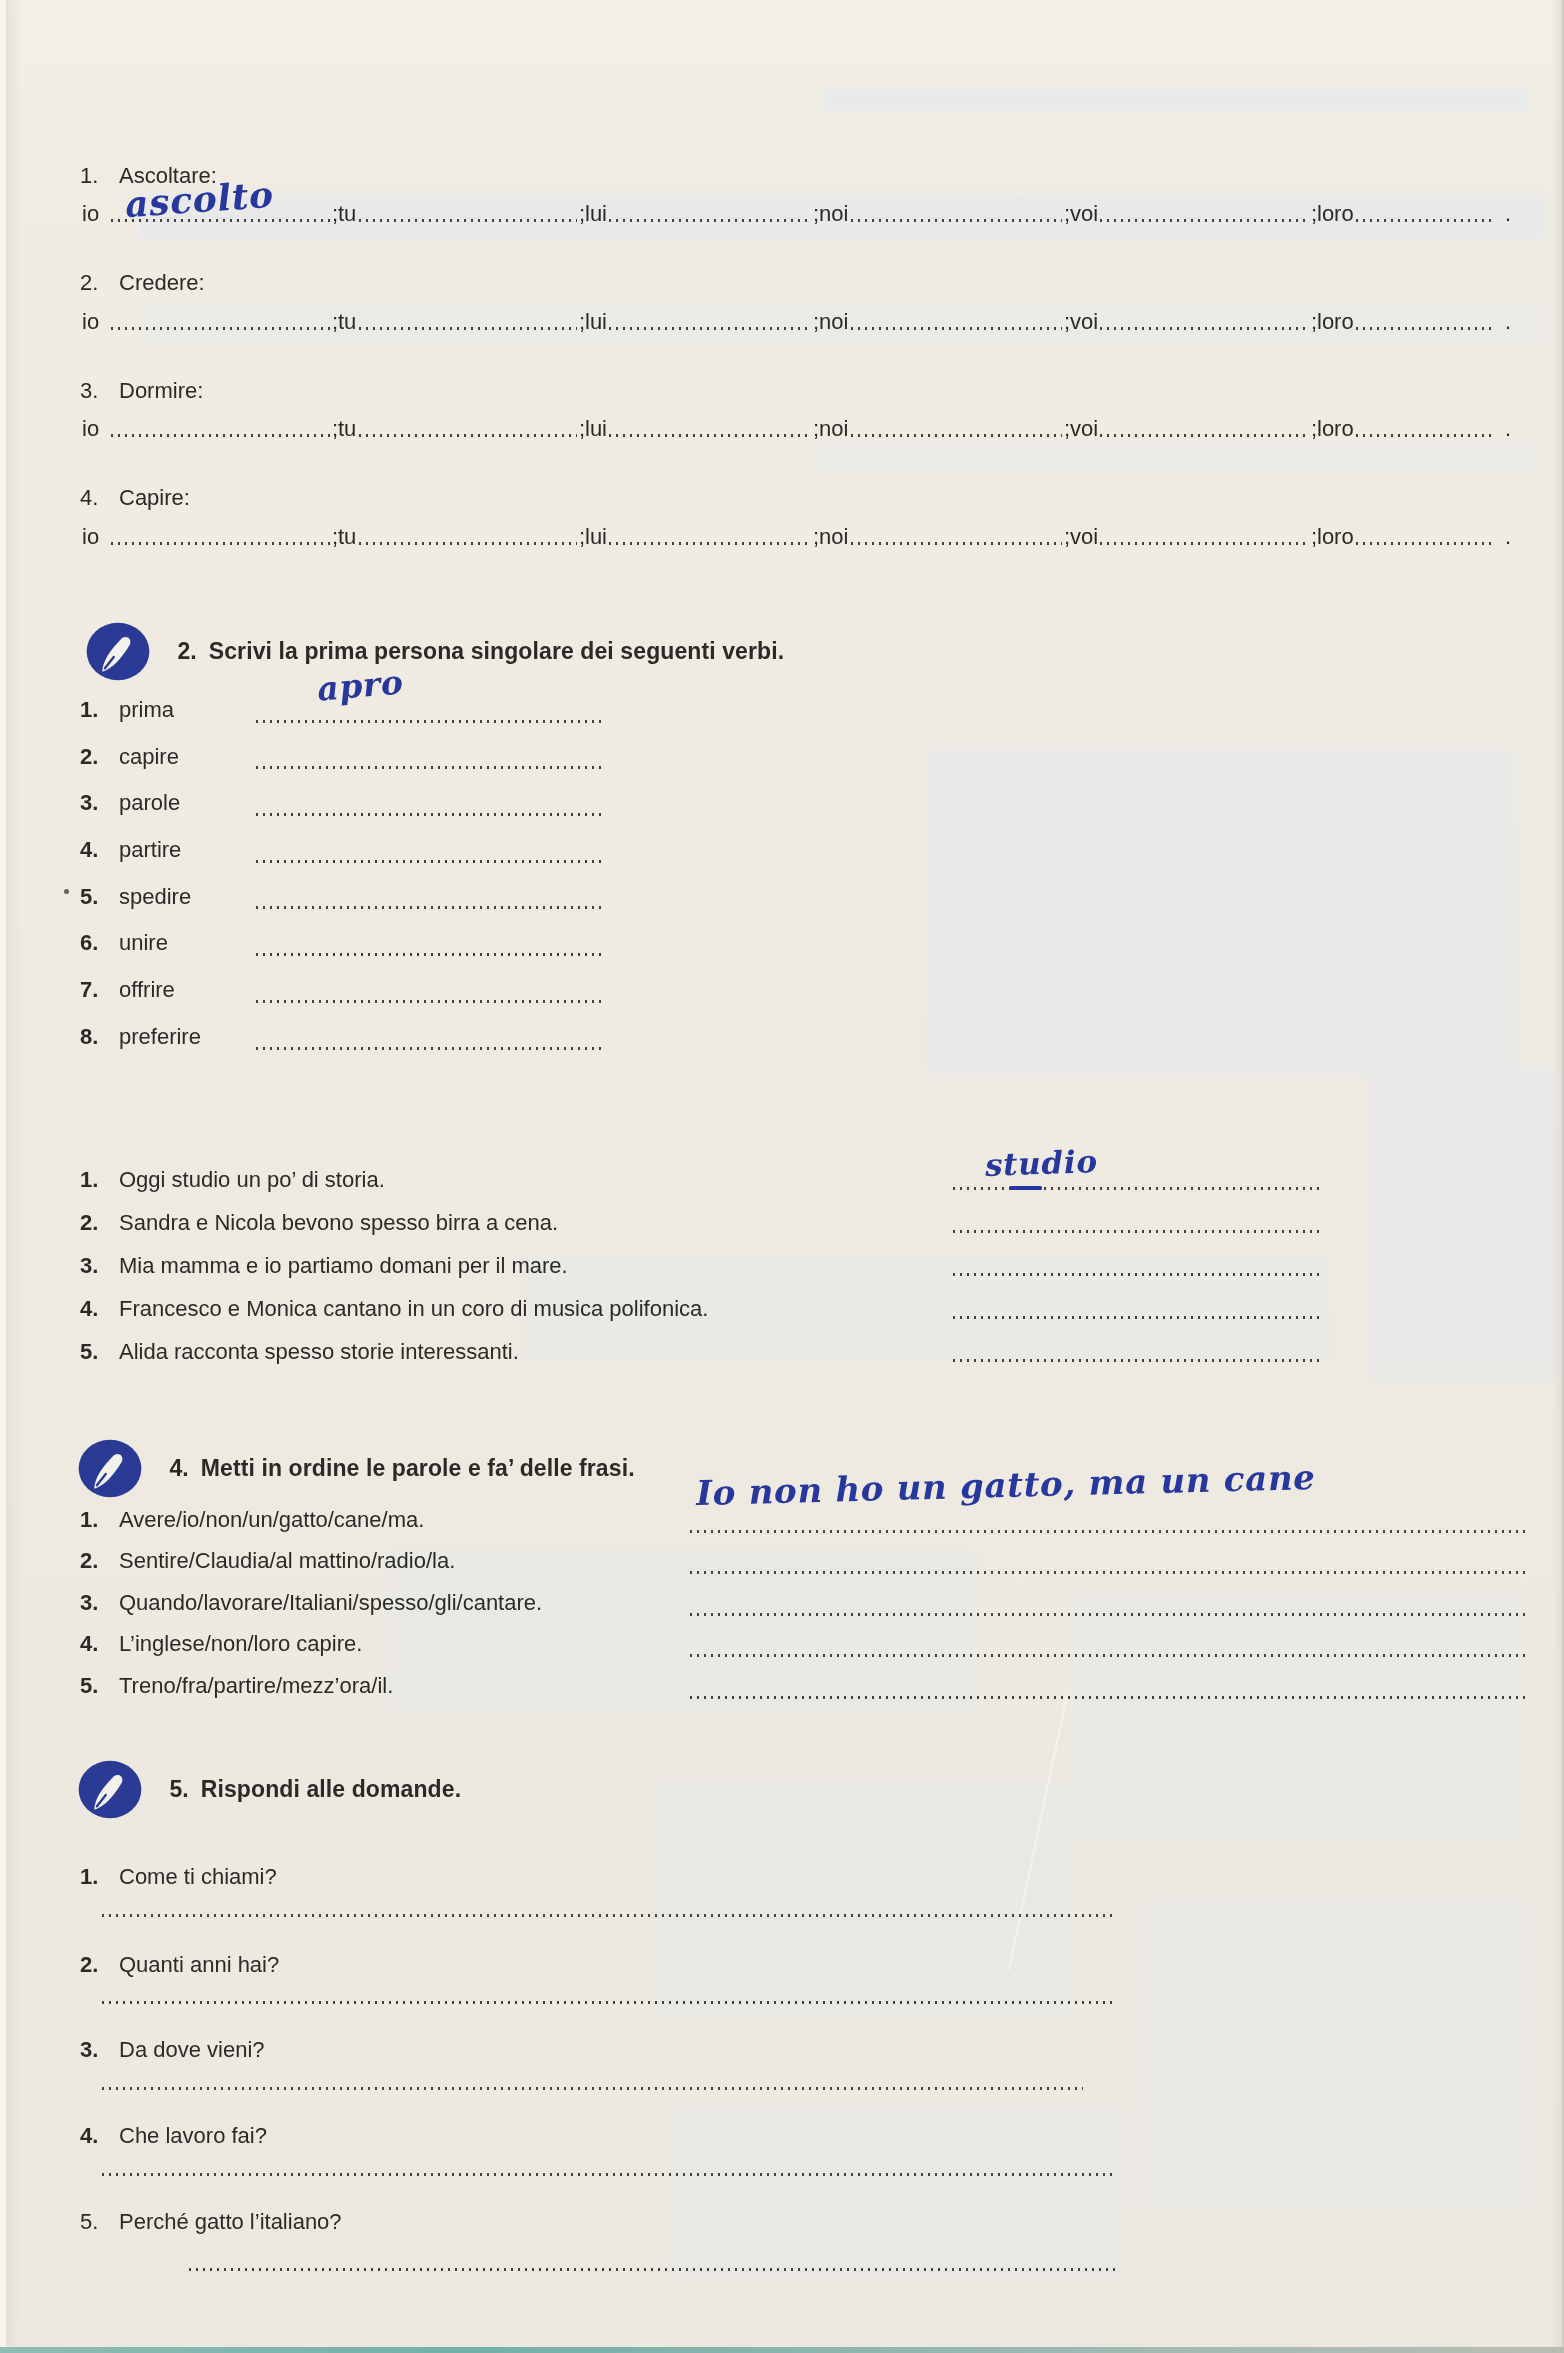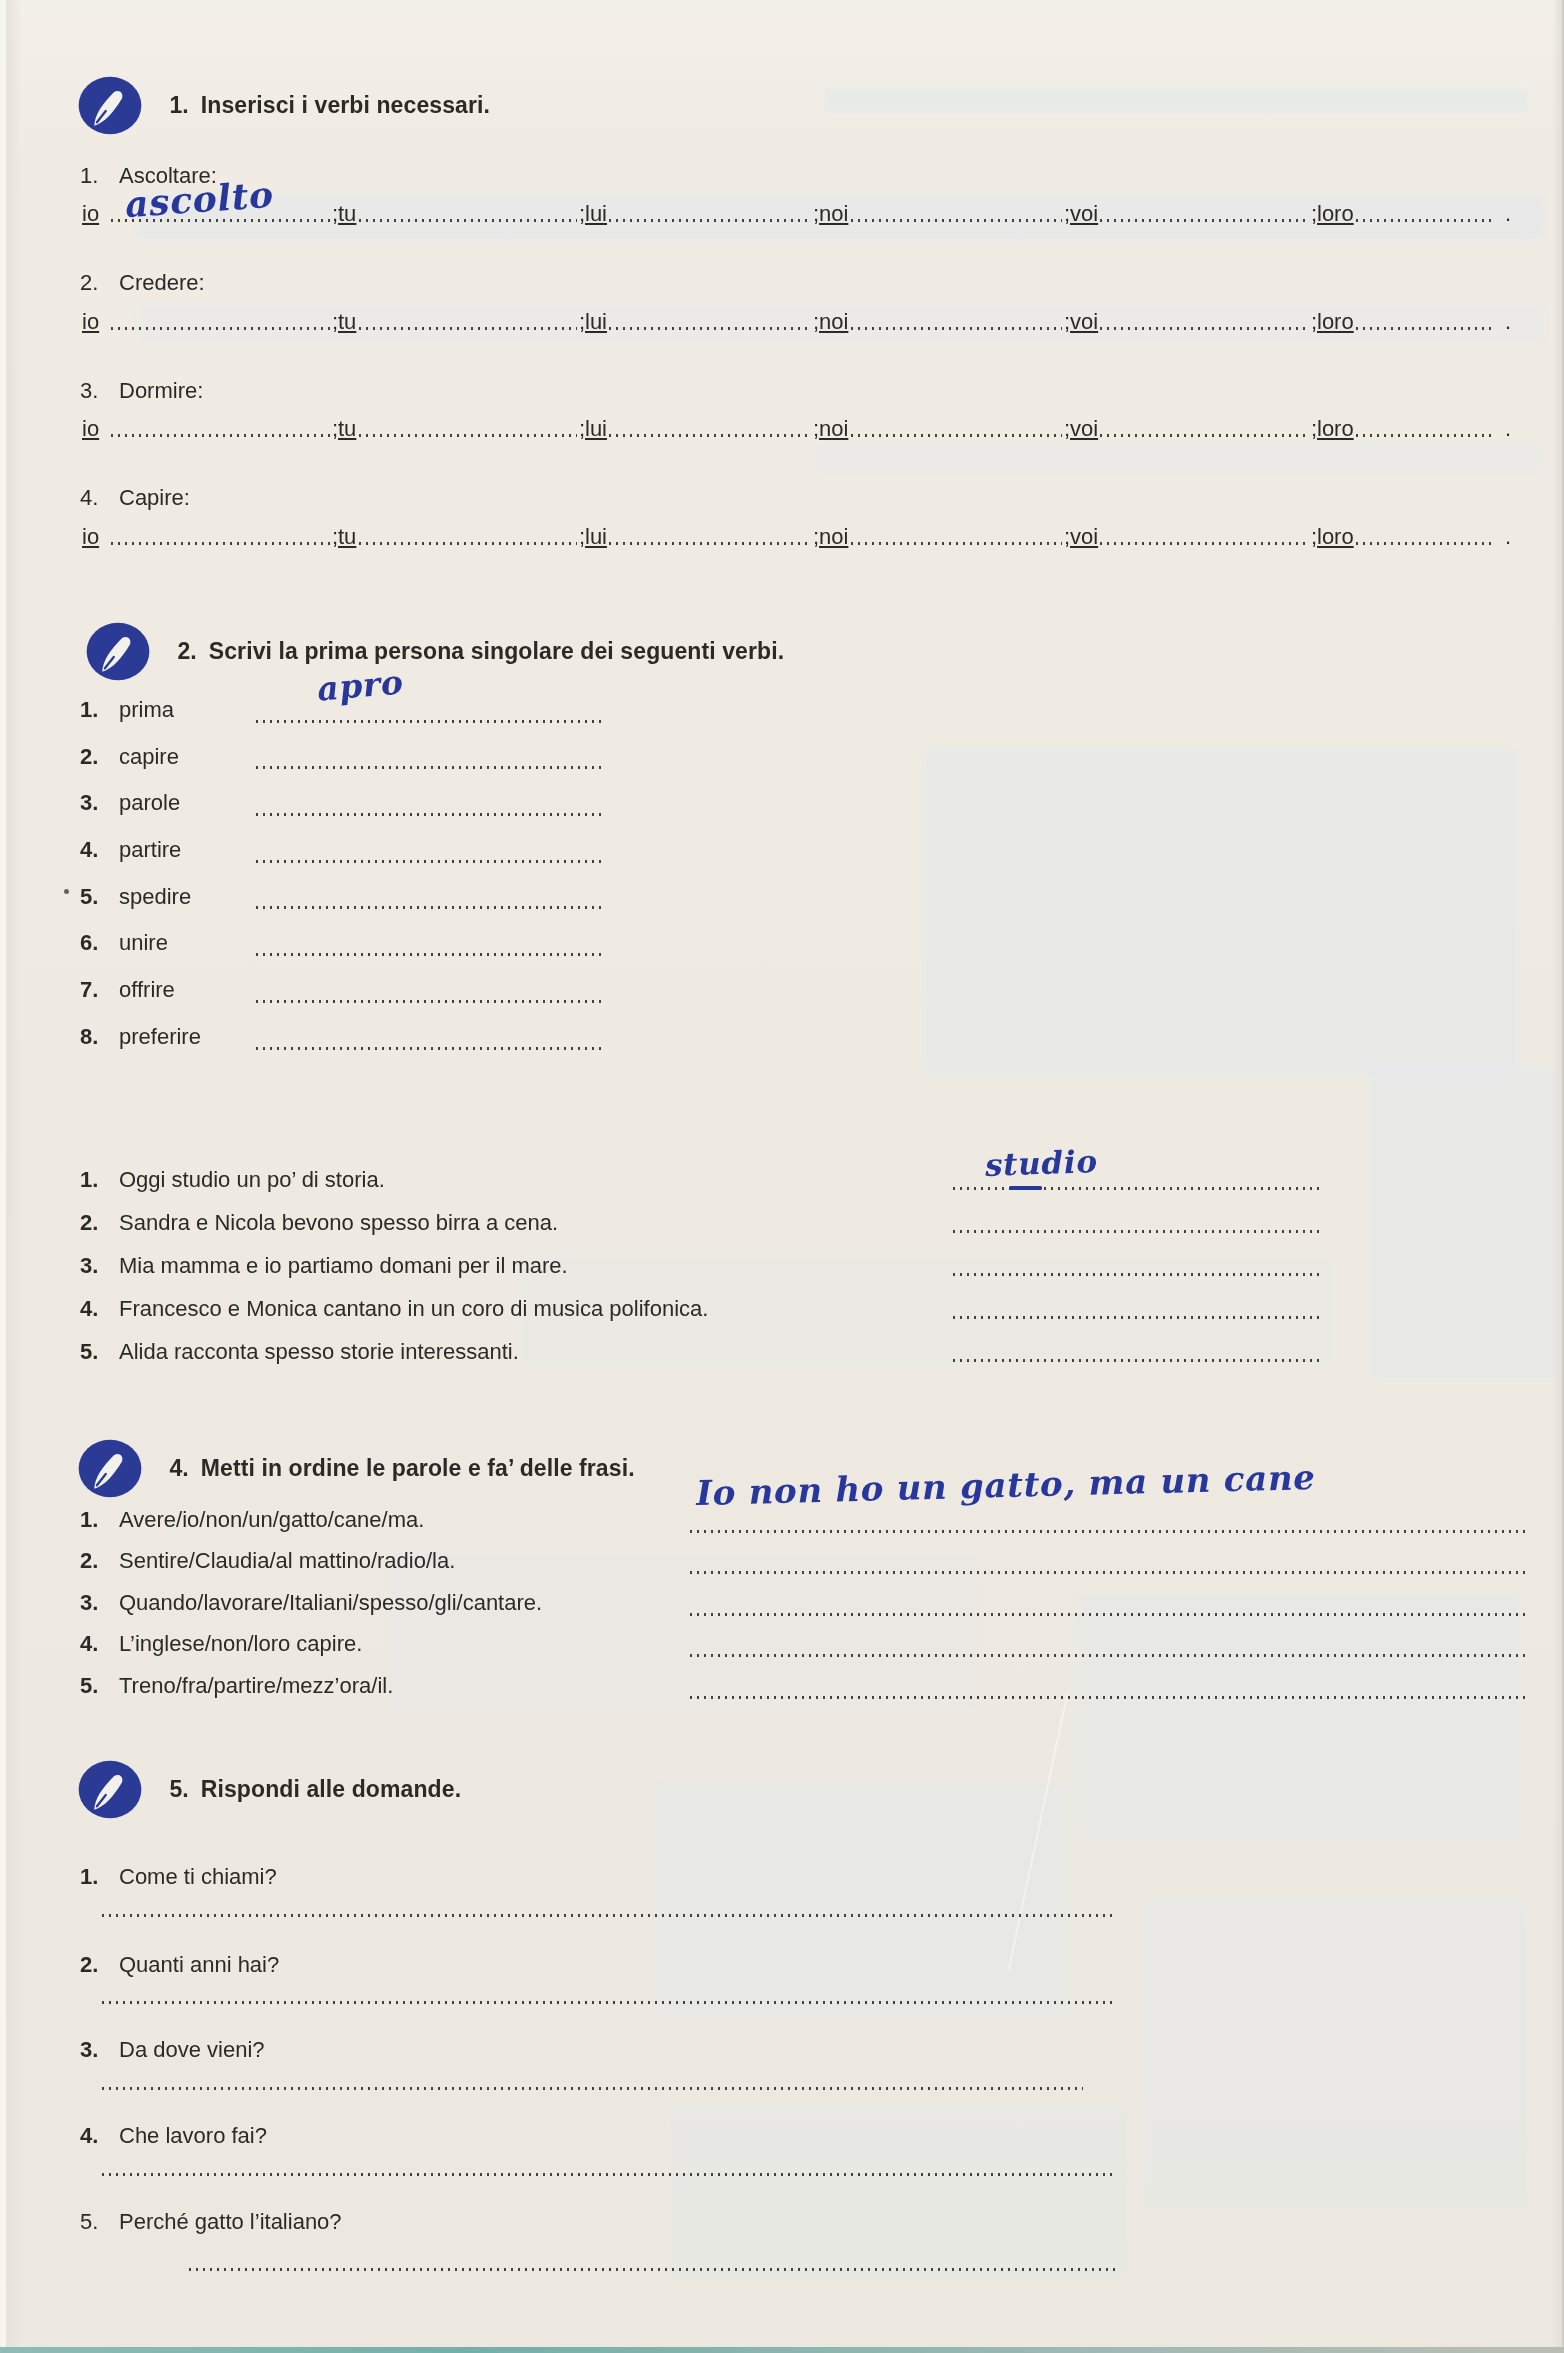--- a/index.html
+++ b/index.html
@@ -25,21 +25,21 @@
   .hdr-num{margin-right:12px;}
   
   .row{position:absolute;display:flex;align-items:baseline;font-size:22px;line-height:28px;white-space:nowrap;}
   .num{display:inline-block;width:39px;flex:0 0 39px;}
   .bold{font-weight:bold;}
   .dotline{position:absolute;height:3px;
     background-image:repeating-linear-gradient(to right,#45423c 0,#45423c 2.2px,rgba(0,0,0,0) 2.2px,rgba(0,0,0,0) 7px);}
   
   .conj{position:absolute;left:82px;width:1436px;display:flex;font-size:22px;}
   .cell{display:inline-flex;align-items:flex-end;}
-  .cell .pn{line-height:27px;text-decoration:underline;}
+  .cell .pn{line-height:27px;}
   .cell .dots{flex:1;height:2.6px;margin:0 2.2px 5.2px 2.2px;
     background-image:repeating-linear-gradient(to right,#45423c 0,#45423c 2.2px,rgba(0,0,0,0) 2.2px,rgba(0,0,0,0) 7px);}
   .cell:first-child .dots{margin-left:12px;}
   .cell .sep{line-height:27px;}
   .cell .end{margin-left:7.4px;}
   
   .hand{position:absolute;font-family:"DejaVu Serif",serif;font-style:italic;font-weight:bold;
     color:#27379b;letter-spacing:0.7px;white-space:nowrap;}
   .hand-underline{position:absolute;background:#27379b;border-radius:1.5px;}
 </style>
@@ -59,32 +59,20 @@
   <div class="ghost" style="left:1076px;top:1595px;width:445px;height:245px;opacity:.38"></div>
   <div class="ghost" style="left:653px;top:1780px;width:415px;height:237px;opacity:.38"></div>
   <div class="ghost" style="left:1142px;top:1899px;width:386px;height:312px;opacity:.3"></div>
   <div class="ghost" style="left:668px;top:2107px;width:460px;height:171px;opacity:.3"></div>
   <div class="crease" style="left:1037px;top:1691px;width:2.2px;height:282px;transform:rotate(12deg)"></div>
   <div class="speck" style="left:64px;top:889px;width:5.2px;height:5.2px;opacity:.85"></div>
   <div class="edge-left"></div>
   <div class="edge-right"></div>
   <div class="edge-bottom"></div>
 
-  <div class="hdr" style="left:78px;top:76px">
-    <span class="badge">
-      <svg viewBox="0 0 100 92" width="64" height="59">
-        <ellipse cx="50" cy="46" rx="49" ry="45" fill="#2b3a94"></ellipse>
-        <g transform="rotate(218 50 46)">
-          <path d="M50 6 C60 20 61 40 58 66 C55 75 45 75 42 66 C39 40 40 20 50 6 Z" fill="#f2f1ec"></path>
-          <rect x="48.2" y="11" width="3.6" height="26" rx="1.8" fill="#2b3a94"></rect>
-        </g>
-      </svg>
-    </span>
-    <span class="hdr-text"><span class="hdr-num">1.</span><span>Inserisci i verbi necessari.</span></span>
-  </div>
 
   <div class="row" style="left:80px;top:162px">
     <span class="num">1.</span>
     <span>Ascoltare:</span>
   </div>
   <div class="conj" style="top:200px">
     <span class="cell" style="width:256px">
         <span class="pn">io</span>
         <span class="dots"></span>
         <span class="sep">;</span>

